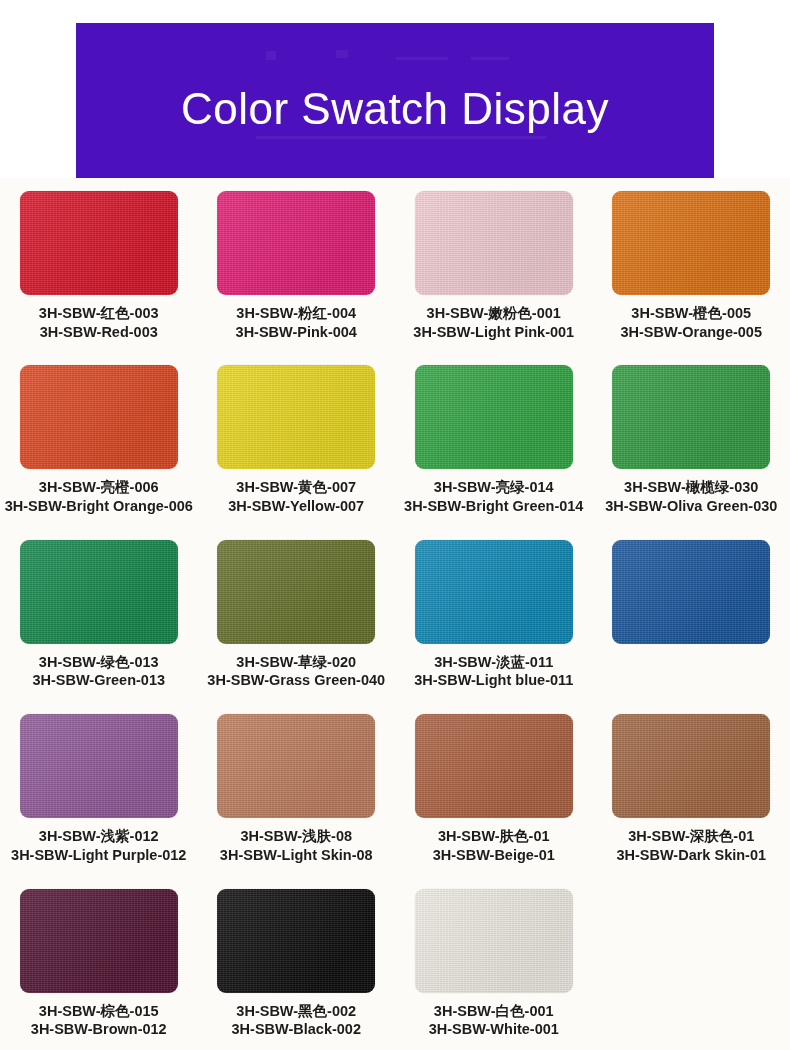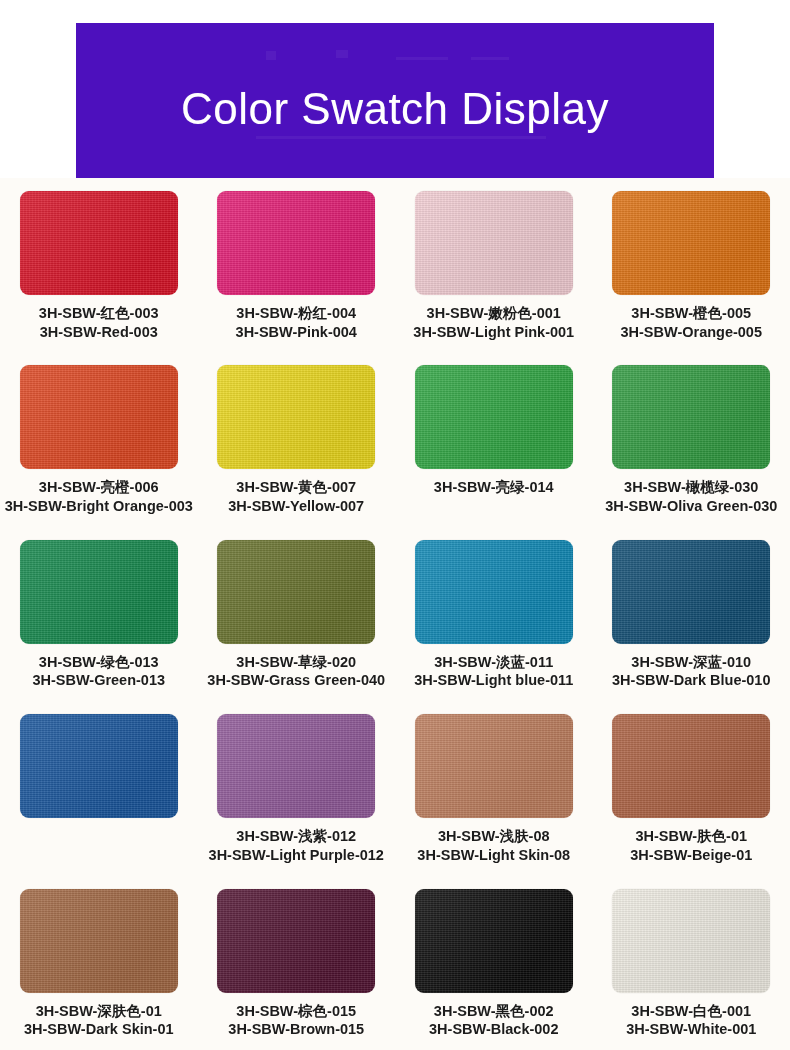--- a/index.html
+++ b/index.html
@@ -182,34 +182,35 @@
         <div class="swatch" style="background-color: rgb(221, 112, 16);"></div>
         <div class="labels">
           <span class="label-cn">3H-SBW-橙色-005</span>
           <span class="label-en">3H-SBW-Orange-005</span>
         </div>
       </div>
       <div class="cell">
         <div class="swatch" style="background-color: rgb(222, 69, 32);"></div>
         <div class="labels">
           <span class="label-cn">3H-SBW-亮橙-006</span>
-          <span class="label-en">3H-SBW-Bright Orange-003</span>
+          <span class="label-en">3H-SBW-Bright Orange-006</span>
         </div>
       </div>
       <div class="cell">
         <div class="swatch" style="background-color: rgb(234, 215, 27);"></div>
         <div class="labels">
           <span class="label-cn">3H-SBW-黄色-007</span>
           <span class="label-en">3H-SBW-Yellow-007</span>
         </div>
       </div>
       <div class="cell">
         <div class="swatch" style="background-color: rgb(46, 165, 65);"></div>
         <div class="labels">
           <span class="label-cn">3H-SBW-亮绿-014</span>
+          <span class="label-en">3H-SBW-Bright Green-014</span>
         </div>
       </div>
       <div class="cell">
         <div class="swatch" style="background-color: rgb(47, 154, 63);"></div>
         <div class="labels">
           <span class="label-cn">3H-SBW-橄榄绿-030</span>
           <span class="label-en">3H-SBW-Oliva Green-030</span>
         </div>
       </div>
       <div class="cell">
@@ -227,27 +228,20 @@
         </div>
       </div>
       <div class="cell">
         <div class="swatch" style="background-color: rgb(12, 135, 180);"></div>
         <div class="labels">
           <span class="label-cn">3H-SBW-淡蓝-011</span>
           <span class="label-en">3H-SBW-Light blue-011</span>
         </div>
       </div>
       <div class="cell">
-        <div class="swatch" style="background-color: rgb(15, 76, 114);"></div>
-        <div class="labels">
-          <span class="label-cn">3H-SBW-深蓝-010</span>
-          <span class="label-en">3H-SBW-Dark Blue-010</span>
-        </div>
-      </div>
-      <div class="cell">
         <div class="swatch" style="background-color: rgb(23, 84, 155);"></div>
       </div>
       <div class="cell">
         <div class="swatch" style="background-color: rgb(143, 88, 152);"></div>
         <div class="labels">
           <span class="label-cn">3H-SBW-浅紫-012</span>
           <span class="label-en">3H-SBW-Light Purple-012</span>
         </div>
       </div>
       <div class="cell">
@@ -268,21 +262,21 @@
         <div class="swatch" style="background-color: rgb(160, 102, 65);"></div>
         <div class="labels">
           <span class="label-cn">3H-SBW-深肤色-01</span>
           <span class="label-en">3H-SBW-Dark Skin-01</span>
         </div>
       </div>
       <div class="cell">
         <div class="swatch" style="background-color: rgb(81, 19, 49);"></div>
         <div class="labels">
           <span class="label-cn">3H-SBW-棕色-015</span>
-          <span class="label-en">3H-SBW-Brown-015</span>
+          <span class="label-en">3H-SBW-Brown-012</span>
         </div>
       </div>
       <div class="cell">
         <div class="swatch" style="background-color: rgb(10, 10, 10);"></div>
         <div class="labels">
           <span class="label-cn">3H-SBW-黑色-002</span>
           <span class="label-en">3H-SBW-Black-002</span>
         </div>
       </div>
       <div class="cell">

